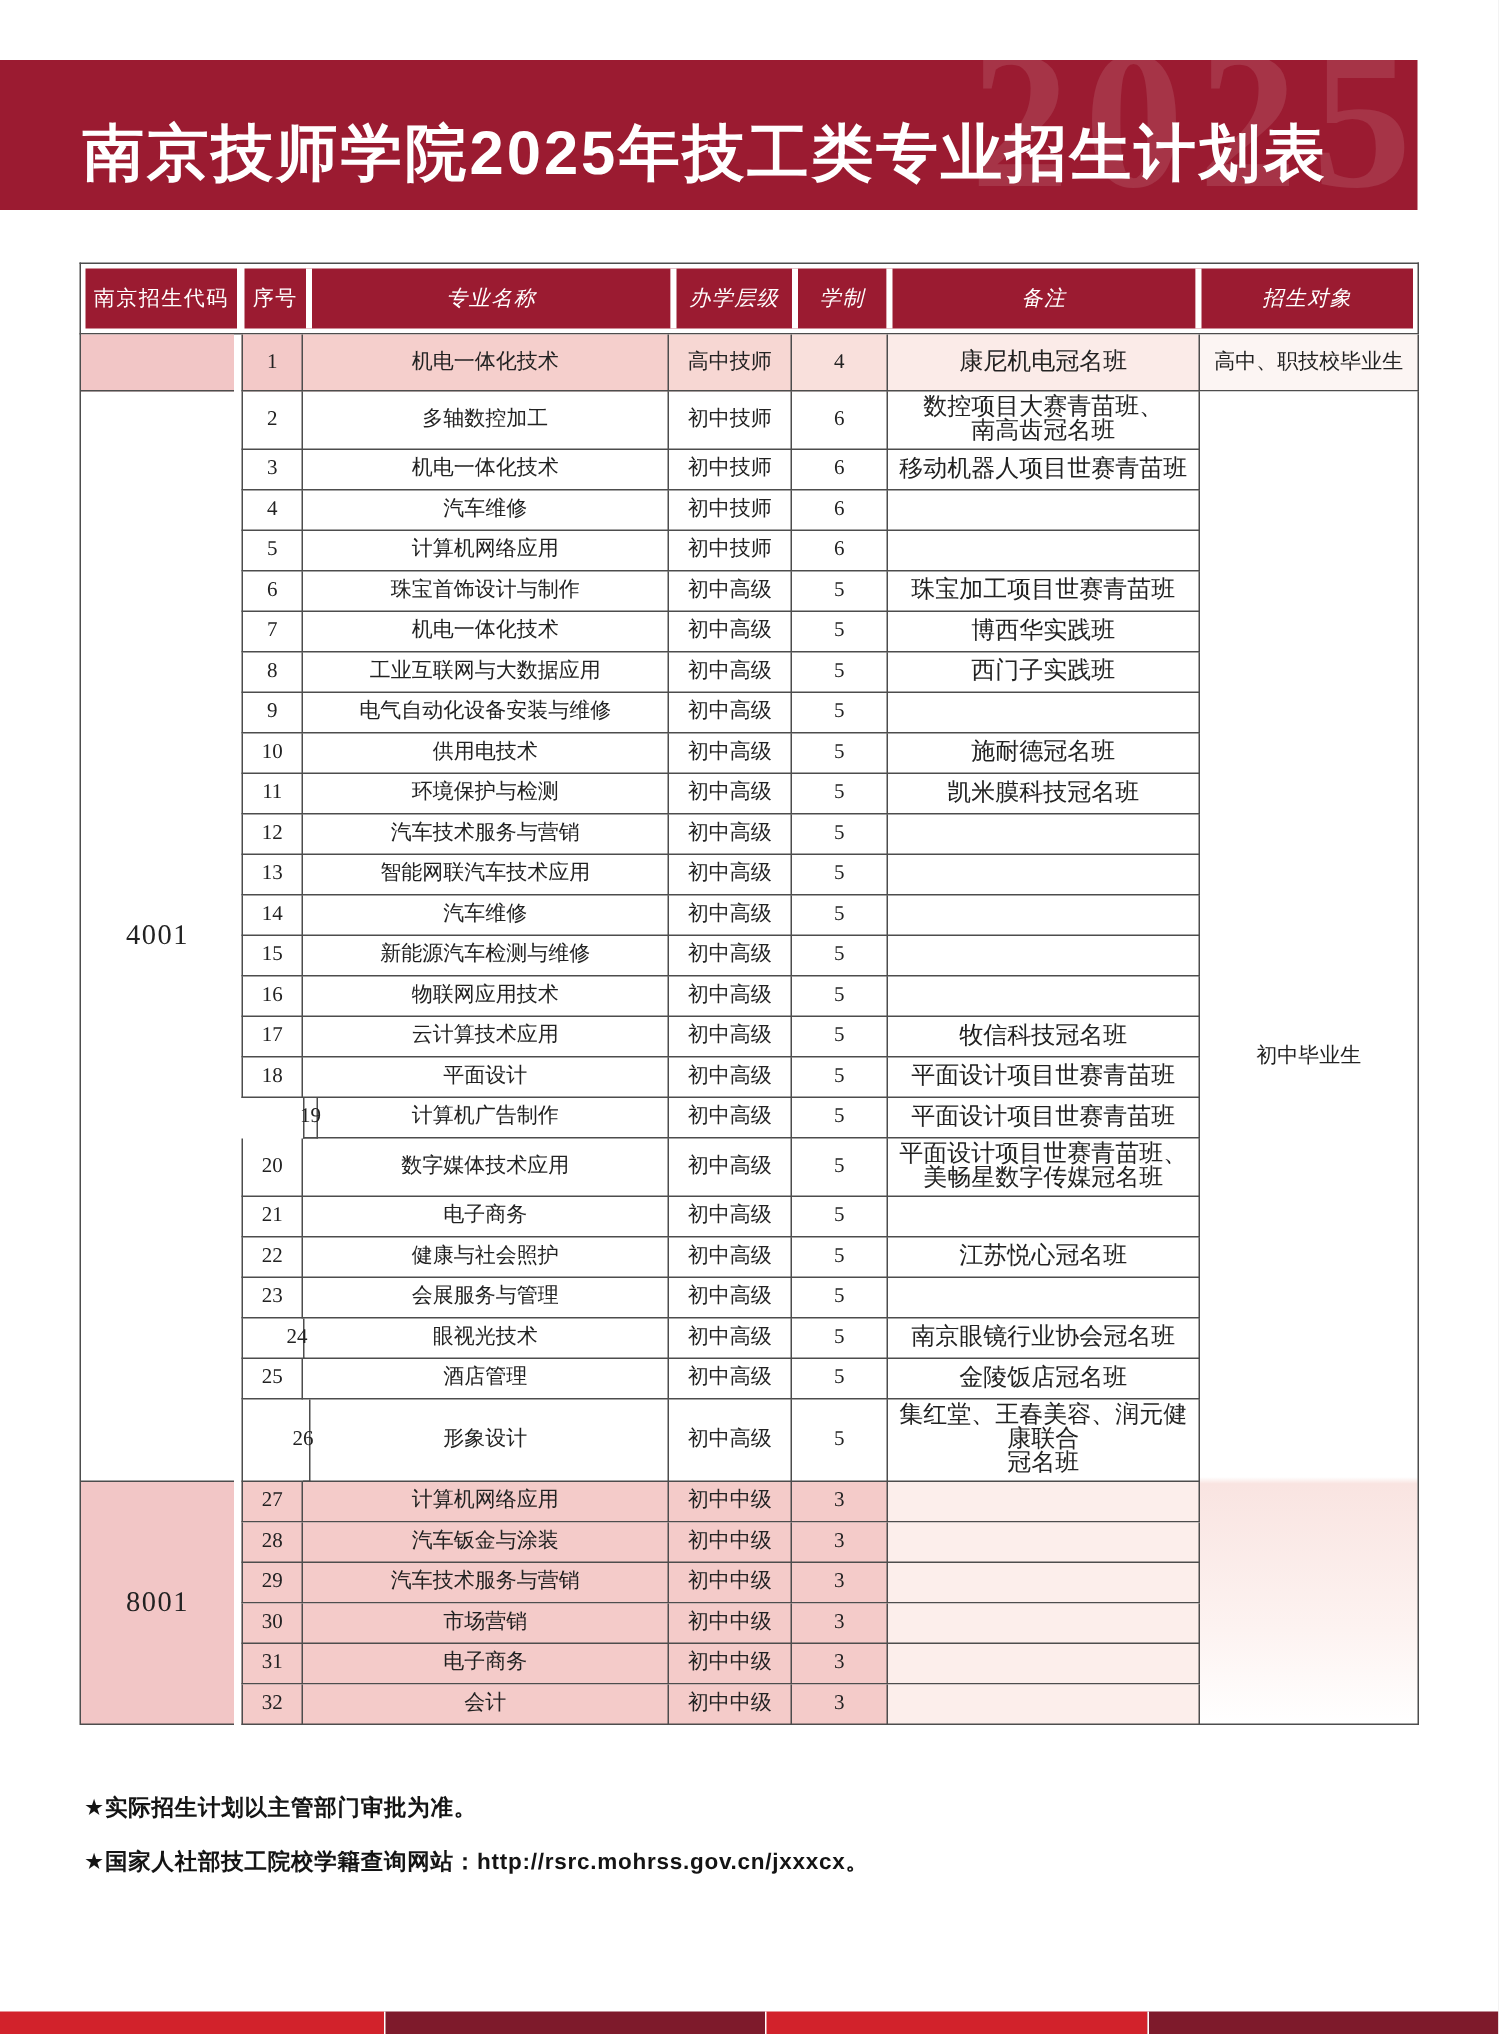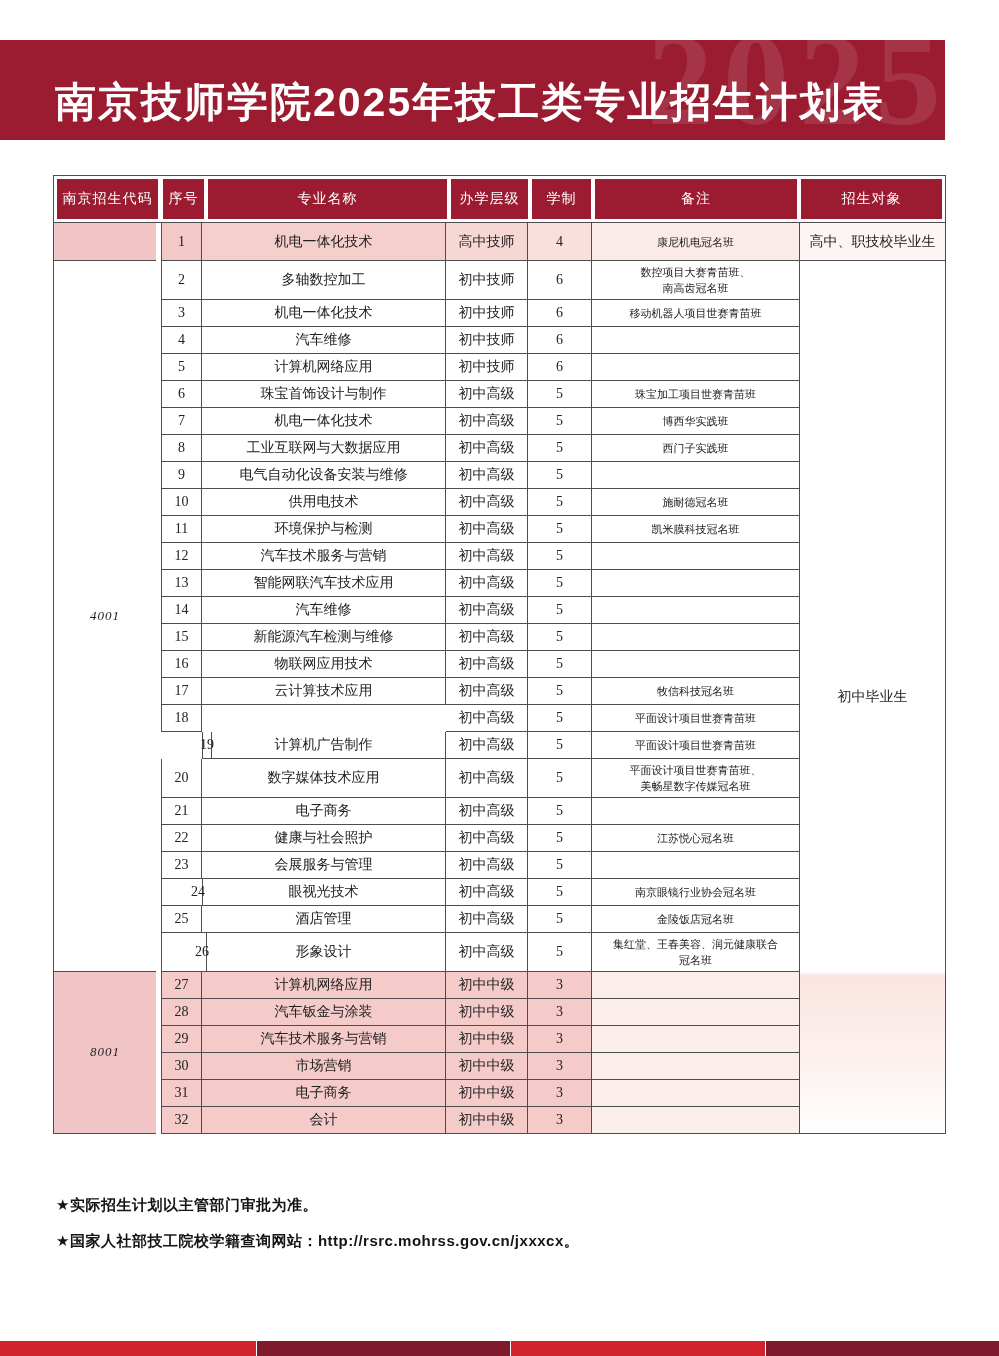--- a/index.html
+++ b/index.html
@@ -15,31 +15,31 @@
   .band .watermark{position:absolute;z-index:1;right:-6px;top:-26px;
         font-family:"Liberation Serif","DejaVu Serif",serif;font-weight:700;
         font-size:132px;letter-spacing:10px;color:rgba(255,255,255,0.11);line-height:1;}
 
   
   .tablewrap{position:absolute;left:53px;top:175px;width:893px;}
   .thead{box-sizing:border-box;width:893px;border:1px solid #4d4d4d;border-bottom:none;
          padding:3px;display:grid;grid-template-columns:101px 5px 41px 243px 81px 63px 206px 1fr;}
   .hcell{background:#9b1b31;color:#fff;height:40px;display:flex;align-items:center;justify-content:center;
          font-size:14px;letter-spacing:1px;}
-  .hgap{border-left:4px solid #ffffff;}
+  .hgap{border-left:4px solid #ffffff;font-style:italic;}
 
   .tbody{box-sizing:border-box;width:893px;border-top:1px solid #4d4d4d;border-left:1px solid #4d4d4d;
          display:grid;grid-template-columns:102px 5px 41px 244px 82px 64px 208px 1fr;
          grid-template-rows:38px repeat(31, minmax(27px, auto));background:#fff;}
   .bcell{display:flex;align-items:center;justify-content:center;text-align:center;
          border-right:1px solid #4d4d4d;border-bottom:1px solid #4d4d4d;
          font-size:14px;line-height:1.25;padding:2px 4px;box-sizing:border-box;}
   .cell-no{border-left:1px solid #4d4d4d;}
-  .cell-code{border-right:none;font-size:13px;letter-spacing:1px;font-style:italic;}
-  .cell-remark{font-size:11px;line-height:16px;white-space:pre-line;padding:3px 6px;}
+  .cell-code{border-right:none;font-size:19px;letter-spacing:1px;}
+  .cell-remark{font-size:16px;line-height:16px;white-space:pre-line;padding:3px 6px;}
   .cell-target{font-size:14px;}
 
   
   .tone-fade.cell-no{background:#f3c9c8}
   .tone-fade.cell-major{background:#f5cfcc}
   .tone-fade.cell-level{background:#f7d7d3}
   .tone-fade.cell-years{background:#f9e0dc}
   .tone-fade.cell-remark{background:#fbebe8}
   .tone-pink.cell-no,.tone-pink.cell-major,.tone-pink.cell-level,.tone-pink.cell-years{background:#f4cbc9}
   .tone-pink.cell-remark{background:#fceeeb}
@@ -162,20 +162,21 @@
         <div class="bcell cell-major" style="grid-area: 16 / 4 / span 1;">物联网应用技术</div>
         <div class="bcell cell-level" style="grid-area: 16 / 5 / span 1;">初中高级</div>
         <div class="bcell cell-years" style="grid-area: 16 / 6 / span 1;">5</div>
         <div class="bcell cell-remark" style="grid-area: 16 / 7 / span 1;"></div>
         <div class="bcell cell-no" style="grid-area: 17 / 3 / span 1; text-align: center;">17</div>
         <div class="bcell cell-major" style="grid-area: 17 / 4 / span 1;">云计算技术应用</div>
         <div class="bcell cell-level" style="grid-area: 17 / 5 / span 1;">初中高级</div>
         <div class="bcell cell-years" style="grid-area: 17 / 6 / span 1;">5</div>
         <div class="bcell cell-remark" style="grid-area: 17 / 7 / span 1;">牧信科技冠名班</div>
         <div class="bcell cell-no" style="grid-area: 18 / 3 / span 1;">18</div>
+        <div class="bcell cell-major" style="grid-area: 18 / 4 / span 1;">平面设计</div>
         <div class="bcell cell-level" style="grid-area: 18 / 5 / span 1;">初中高级</div>
         <div class="bcell cell-years" style="grid-area: 18 / 6 / span 1;">5</div>
         <div class="bcell cell-remark" style="grid-area: 18 / 7 / span 1;">平面设计项目世赛青苗班</div>
         <div class="bcell cell-no" style="grid-area: 19 / 3 / span 1; margin-left: 41px;">19</div>
         <div class="bcell cell-major" style="grid-area: 19 / 4 / span 1;">计算机广告制作</div>
         <div class="bcell cell-level" style="grid-area: 19 / 5 / span 1;">初中高级</div>
         <div class="bcell cell-years" style="grid-area: 19 / 6 / span 1;">5</div>
         <div class="bcell cell-remark" style="grid-area: 19 / 7 / span 1;">平面设计项目世赛青苗班</div>
         <div class="bcell cell-no" style="grid-area: 20 / 3 / span 1;">20</div>
         <div class="bcell cell-major" style="grid-area: 20 / 4 / span 1;">数字媒体技术应用</div>

